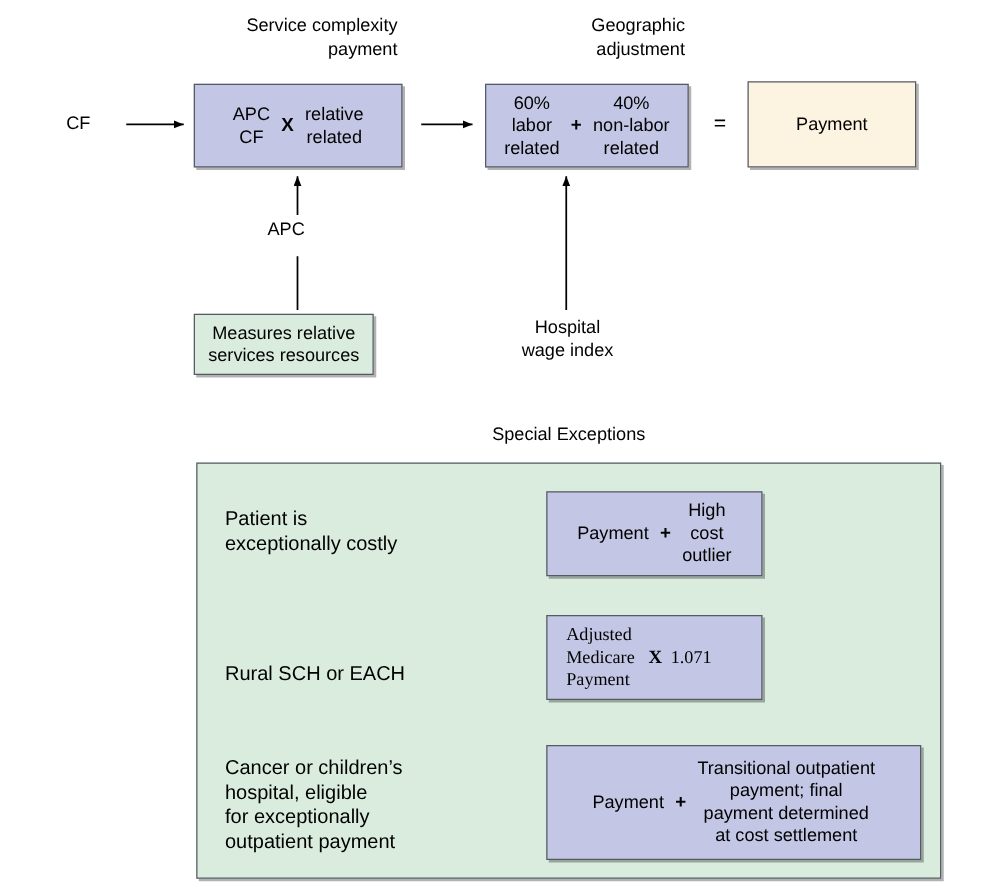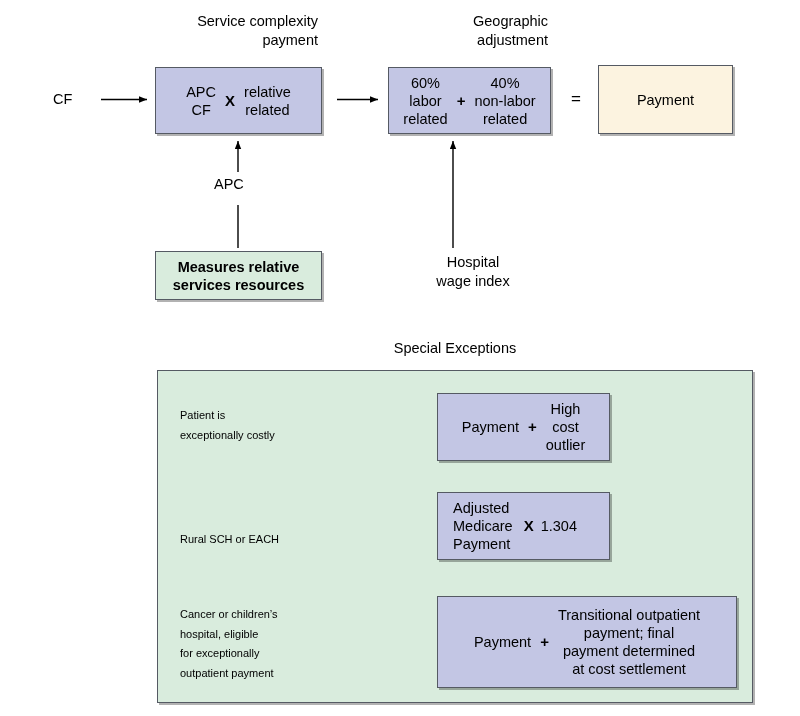--- a/index.html
+++ b/index.html
@@ -80,21 +80,21 @@
     top: 370px;
     width: 596px;
     height: 333px;
     background: #d9ecdd;
     border: 1.5px solid #555a63;
     box-sizing: border-box;
     box-shadow: 2px 2px 0 rgba(0,0,0,0.30);
   }
   .exc-text {
     position: absolute;
-    font-size: 11px;
+    font-size: 16px;
     line-height: 19.5px;
     white-space: pre-line;
   }
 </style>
 </head>
 <body>
 
 <div class="canvas">
 
   <svg class="arrows" viewBox="0 0 800 716">
@@ -146,51 +146,51 @@
   </div>
 
   <div class="plain-label" style="left:571px; top:89px; font-size:17px;">=</div>
 
   <div class="box box-cream" style="left:598px; top:65px; width:135px; height:69px;">
     <div class="cell">Payment</div>
   </div>
 
   <div class="plain-label" style="left:214px; top:175px;">APC</div>
 
-  <div class="box box-green" style="left:155px; top:251px; width:167px; height:49px;font-weight:bold;">
+  <div class="box box-green" style="left:155px; top:251px; width:144px; height:49px;">
     <div class="cell">Measures relative
 services resources</div>
   </div>
 
-  <div class="plain-label" style="left:430px; top:253px; width:86px; text-align:center;">Hospital
+  <div class="plain-label" style="left:411px; top:253px; width:86px; text-align:center;">Hospital
 wage index</div>
 
   <div class="caption" style="left:355px; top:339px; width:200px; text-align:center;">Special Exceptions</div>
 
   <div id="special-exceptions-panel"></div>
 
   <div class="exc-text" style="left:180px; top:406px; width:210px;">Patient is
 exceptionally costly</div>
 
   <div class="box box-purple" style="left:437px; top:393px; width:173px; height:68px;">
     <div class="cell">Payment</div>
     <div class="op">+</div>
     <div class="cell">High
 cost
 outlier</div>
   </div>
 
   <div class="exc-text" style="left:180px; top:516px; width:230px;margin-top:14px;">Rural SCH or EACH</div>
 
-  <div class="box box-purple" style="left:437px; top:492px; width:173px; height:68px; justify-content:flex-start; padding-left:15px;">
+  <div class="box box-purple" style="left:437px; top:492px; width:173px; height:68px; justify-content:flex-start; padding-left:15px;font-family:Liberation Serif, serif;">
     <div class="cell" style="text-align:left;">Adjusted
 Medicare
 Payment</div>
     <div class="op" style="padding:0 7px 0 11px;">X</div>
-    <div class="cell">1.304</div>
+    <div class="cell">1.071</div>
   </div>
 
   <div class="exc-text" style="left:180px; top:605px; width:215px;">Cancer or children’s
 hospital, eligible
 for exceptionally
 outpatient payment</div>
 
   <div class="box box-purple" style="left:437px; top:596px; width:300px; height:92px;">
     <div class="cell">Payment</div>
     <div class="op">+</div>

